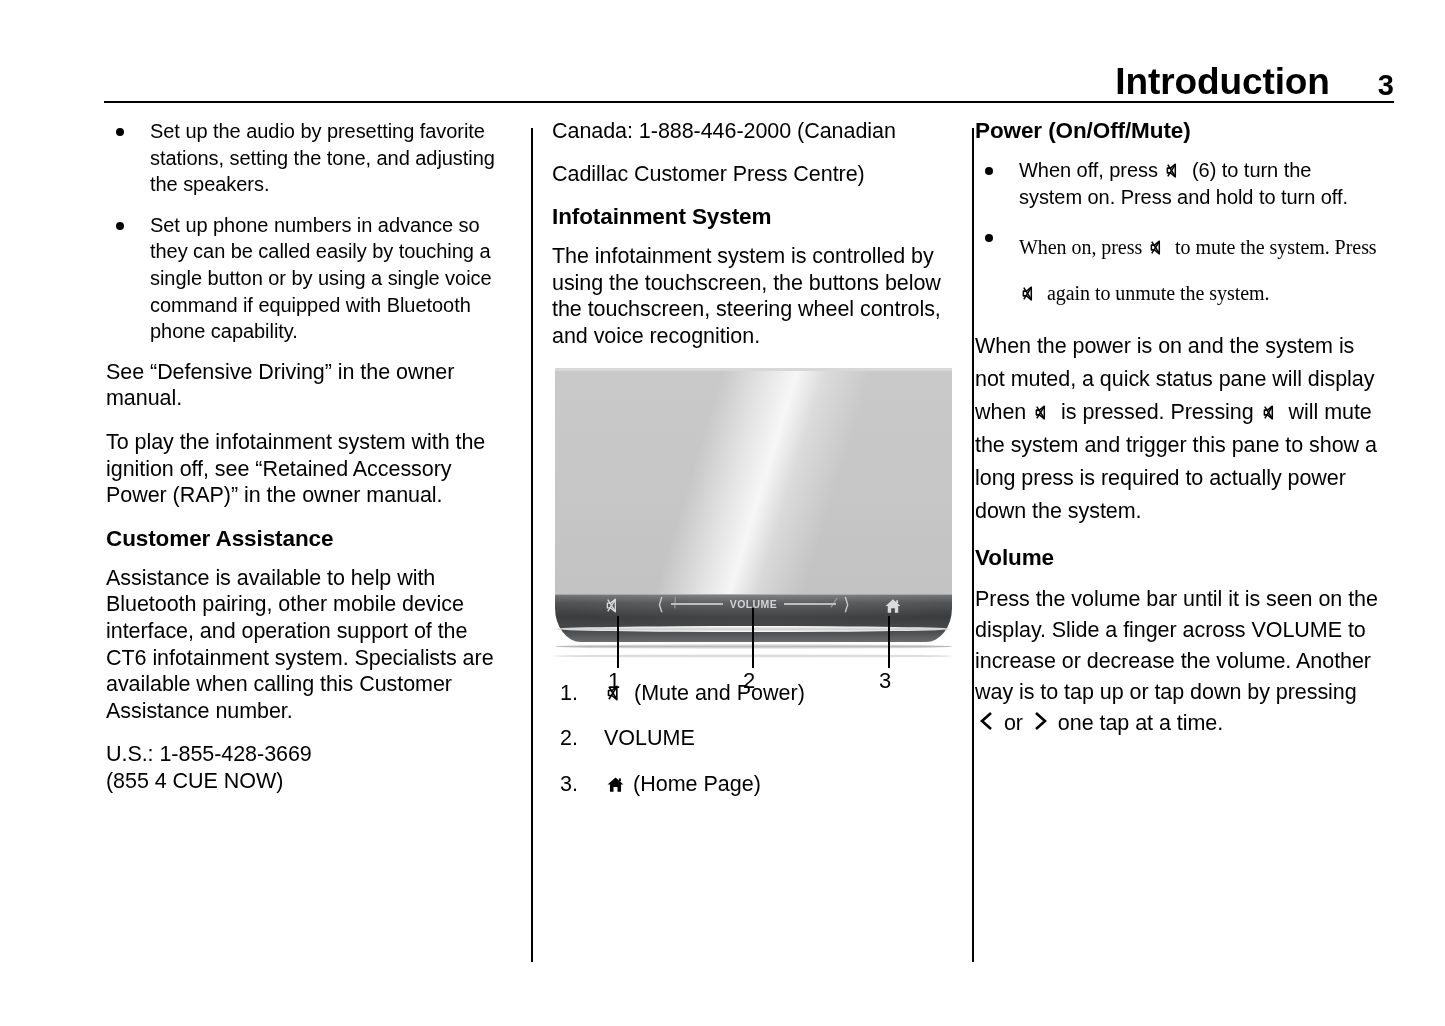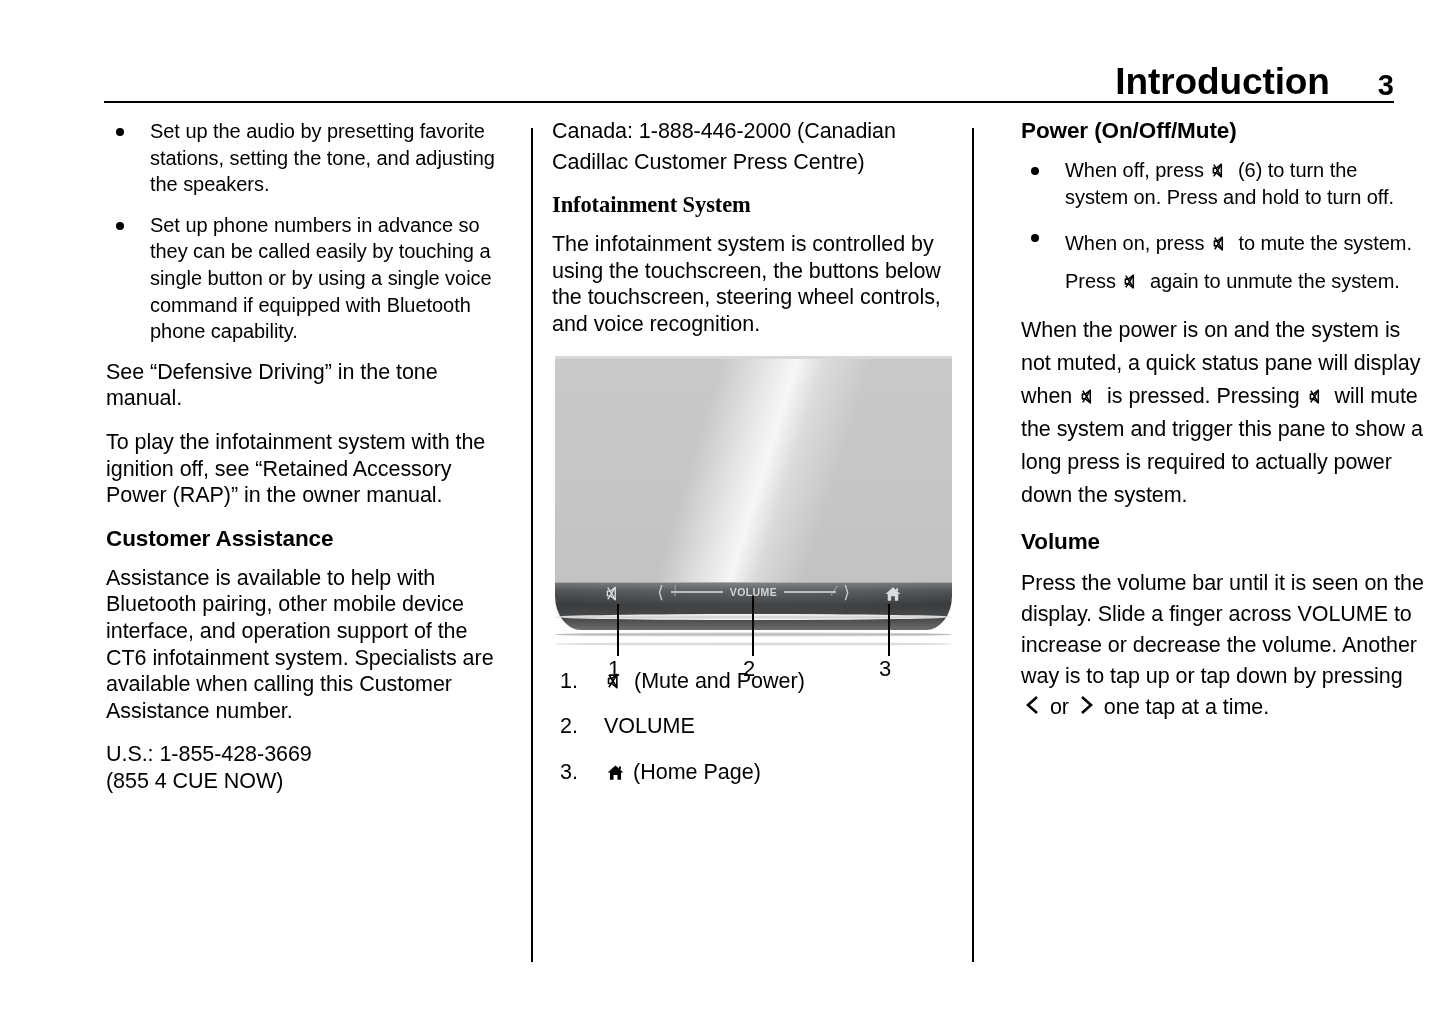--- a/index.html
+++ b/index.html
@@ -49,21 +49,21 @@
     left: 0; top: 118px;
     width: 1445px; height: 860px;
   }
   .col {
     position: absolute;
     top: 0;
     width: 404px;
   }
   .col-1 { left: 106px; }
   .col-2 { left: 552px; }
-  .col-3 { left: 1021px; }
+  .col-3 { left: 975px; }
 
   .divider {
     position: absolute;
     top: 10px;
     width: 1.6px; height: 834px;
     background: #000;
   }
   .divider-1 { left: 531px; }
   .divider-2 { left: 972px; }
 
@@ -73,21 +73,21 @@
     line-height: 26.6px;
     margin: 0 0 17px 0;
     letter-spacing: -0.05px;
   }
   h2.section-head {
     font-size: 22.5px;
     font-weight: bold;
     margin: 7px 0 13px 0;
     letter-spacing: -0.1px;
   }
-  h2.section-head.tight { margin-top: 2px; font-family: Liberation Serif, serif; }
+  h2.section-head.tight { margin-top: 2px; }
 
   ul.bullets {
     list-style: none;
     margin: 0 0 14px 0;
     padding: 0;
   }
   ul.bullets > li {
     position: relative;
     padding-left: 44px;
     font-size: 20px;
@@ -96,21 +96,21 @@
     letter-spacing: -0.05px;
   }
   ul.bullets > li::before {
     content: "";
     position: absolute;
     left: 10px; top: 10px;
     width: 8px; height: 8px;
     border-radius: 50%;
     background: #000;
   }
-  ul.bullets > li.loose { line-height: 38px; }
+  ul.bullets > li.loose { line-height: 46px; font-family: Liberation Serif, serif; }
 
   ol.numlist {
     list-style: none;
     margin: 12px 0 0 0;
     padding: 0;
   }
   ol.numlist > li {
     position: relative;
     padding-left: 52px;
     font-size: 21.5px;
@@ -267,30 +267,30 @@
 <div class="columns">
 
   <div class="divider divider-1"></div>
   <div class="divider divider-2"></div>
 
   <div class="col col-1">
     <ul class="bullets">
       <li>Set up the audio by presetting favorite stations, setting the tone, and adjusting the speakers.</li>
       <li>Set up phone numbers in advance so they can be called easily by touching a single button or by using a single voice command if equipped with Bluetooth phone capability.</li>
     </ul>
-    <p class="body-text">See “Defensive Driving” in the tone manual.</p>
+    <p class="body-text">See “Defensive Driving” in the owner manual.</p>
     <p class="body-text">To play the infotainment system with the ignition off, see “Retained Accessory Power (RAP)” in the owner manual.</p>
     <h2 class="section-head">Customer Assistance</h2>
     <p class="body-text">Assistance is available to help with Bluetooth pairing, other mobile device interface, and operation support of the CT6 infotainment system. Specialists are available when calling this Customer Assistance number.</p>
     <p class="body-text" style="margin-bottom:0">U.S.: 1-855-428-3669</p>
     <p class="body-text">(855 4 CUE NOW)</p>
   </div>
 
   <div class="col col-2">
-    <p class="body-text" style="margin-bottom:4px">Canada: 1-888-446-2000 (Canadian</p>
+    <p class="body-text" style="margin-bottom:16px">Canada: 1-888-446-2000 (Canadian</p>
     <p class="body-text">Cadillac Customer Press Centre)</p>
     <h2 class="section-head tight">Infotainment System</h2>
     <p class="body-text">The infotainment system is controlled by using the touchscreen, the buttons below the touchscreen, steering wheel controls, and voice recognition.</p>
 
     <div class="figure">
       <div class="screen-shell">
         <div class="display-panel"></div>
         <div class="lower-wash"></div>
 
         <div class="bezel">

